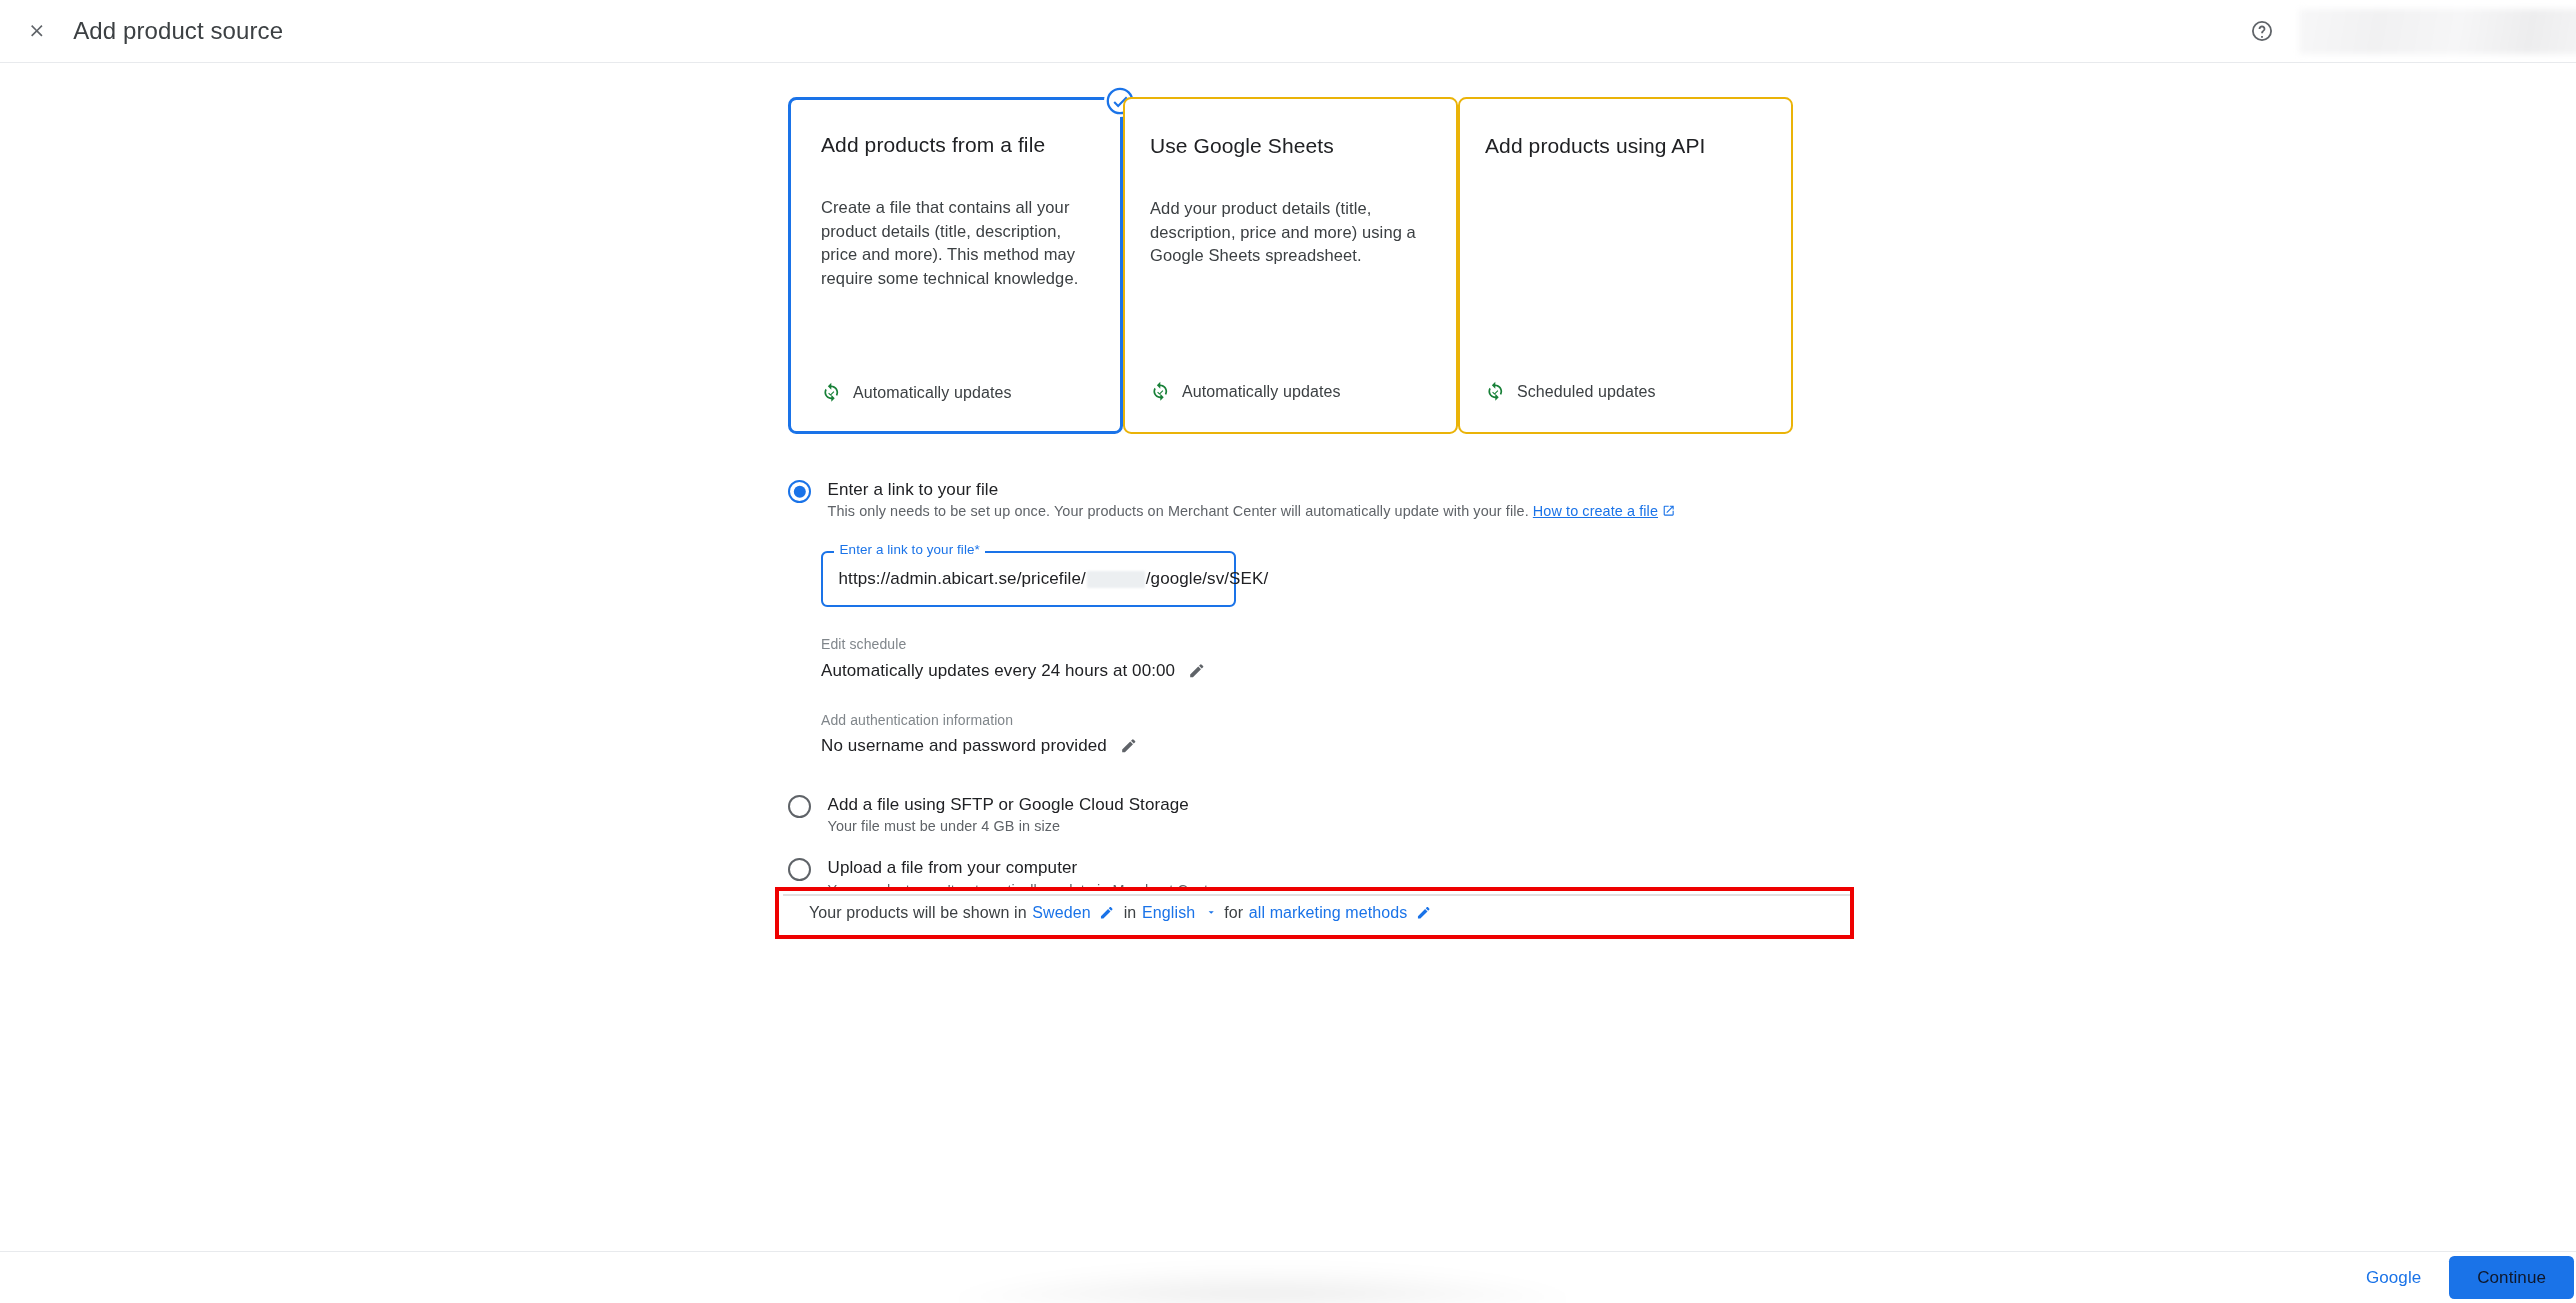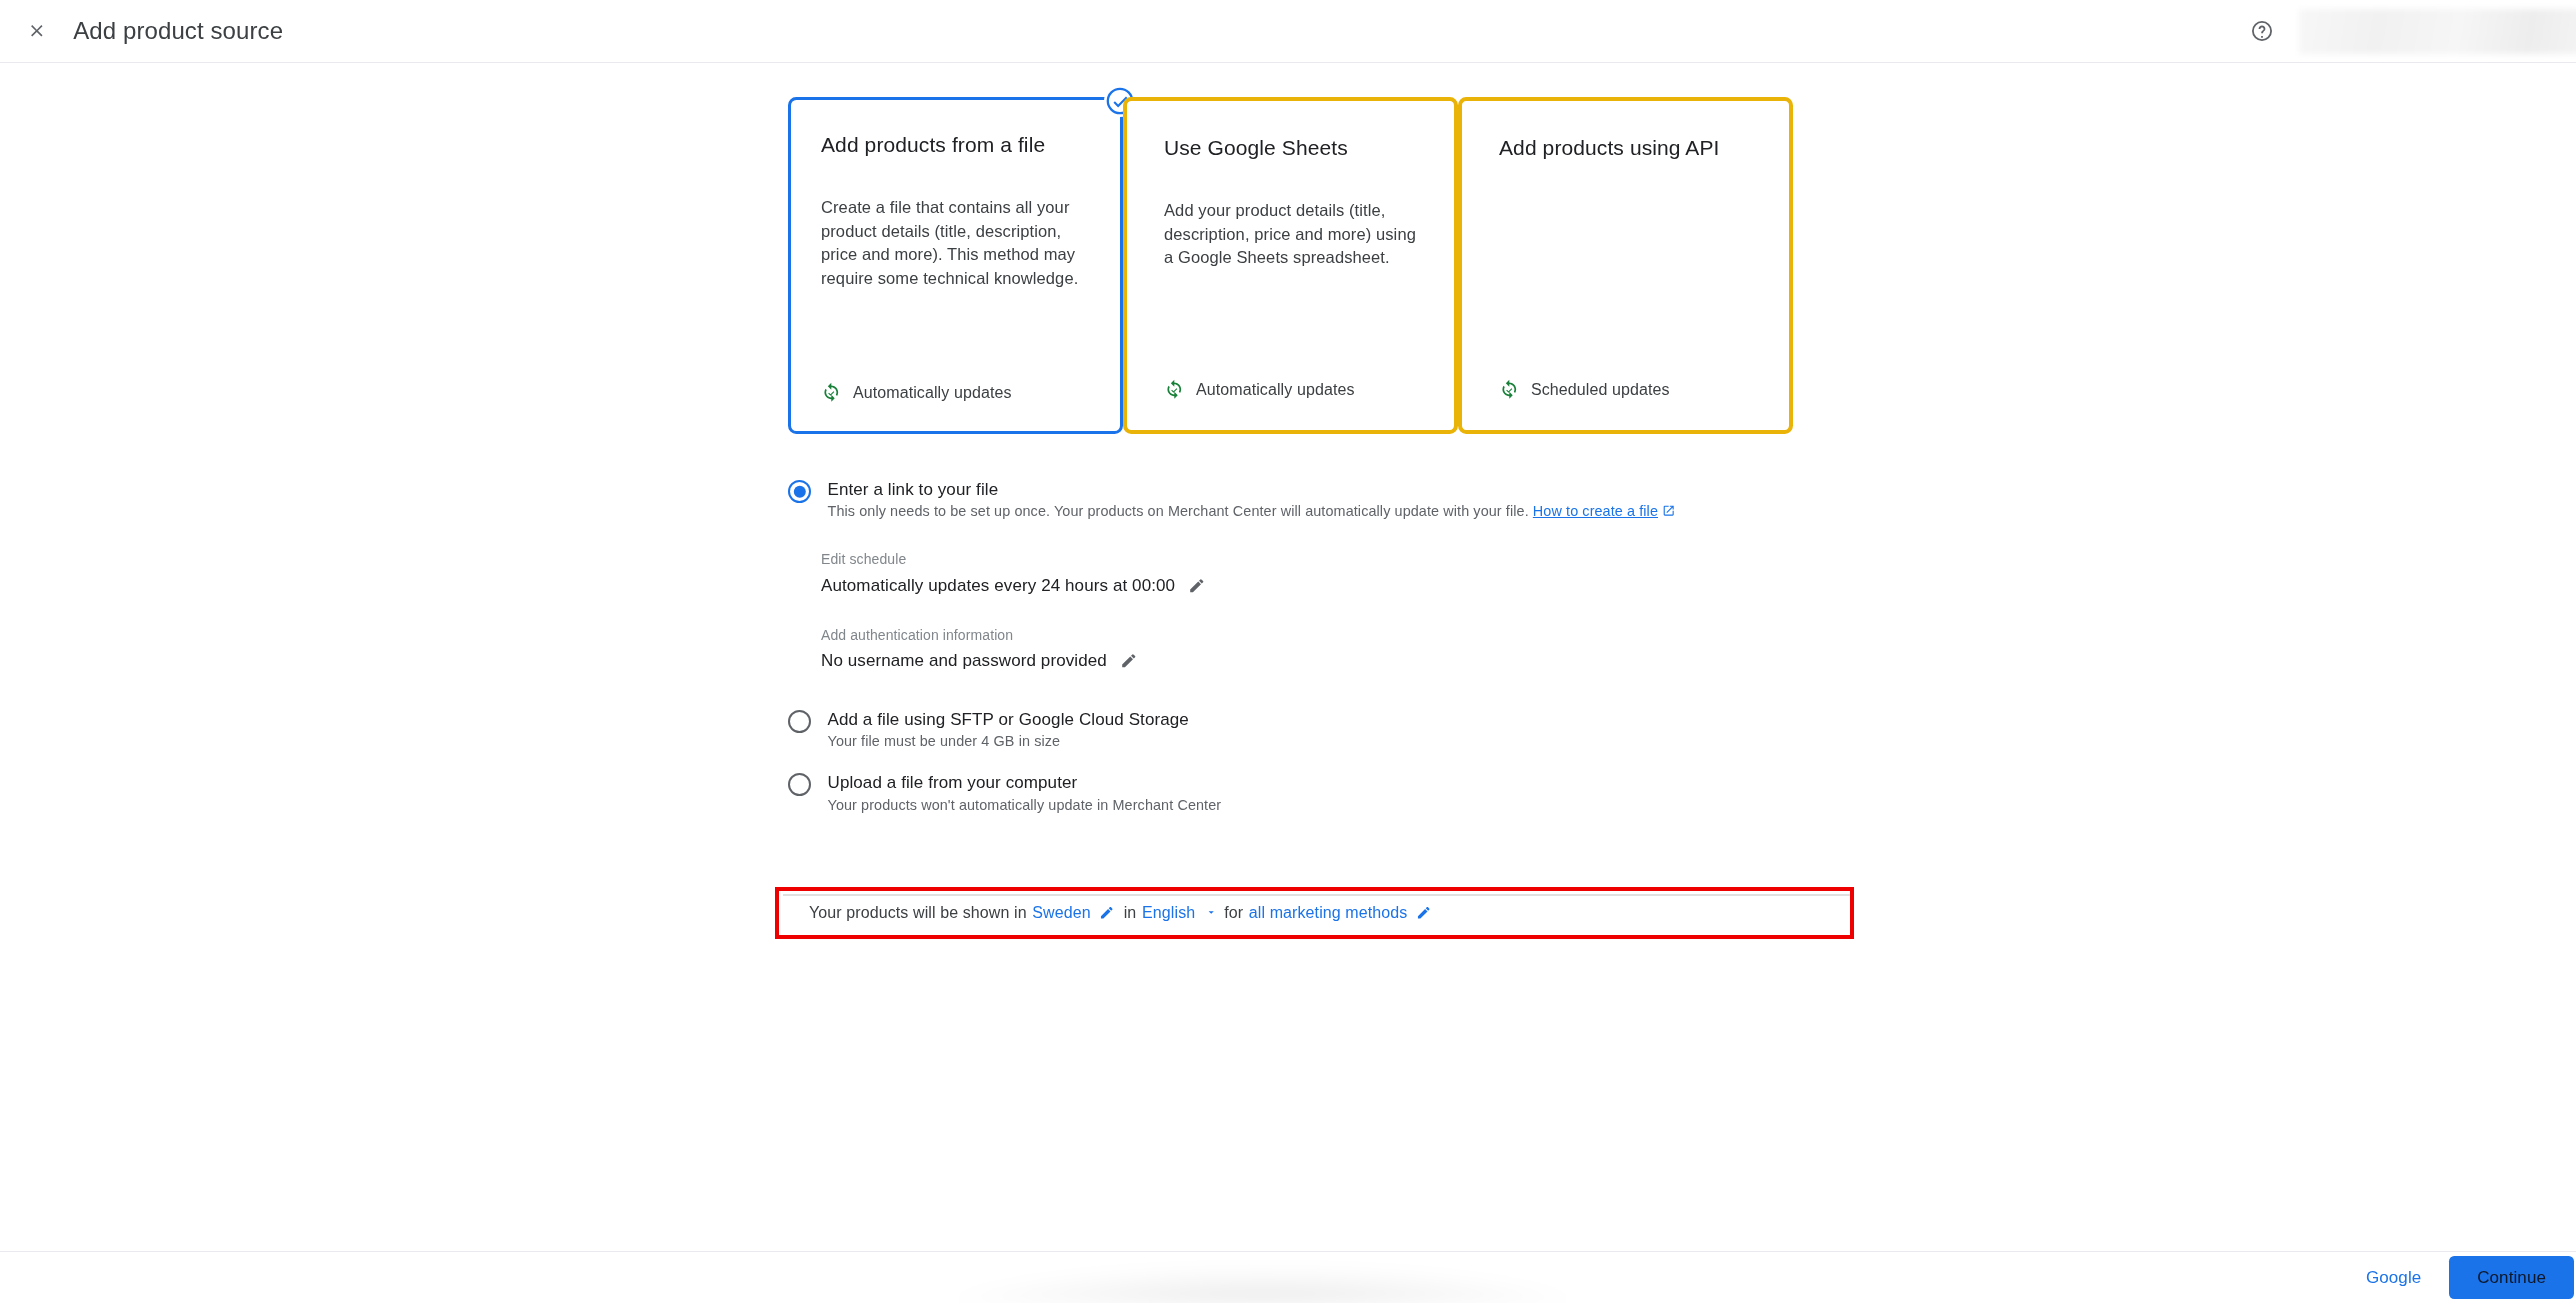--- a/index.html
+++ b/index.html
@@ -44,23 +44,23 @@
     border-radius: 1.5px;
   }
 
   
   .cards {
     position:absolute; left:788px; top:97px;
     display:flex; 
   }
   .card {
     width: 335px; height: 337px;
-    border:4px solid #eab308; border-radius:8.2px;
+    border:2px solid #eab308; border-radius:8.2px;
     background:#fff; position:relative;
-    padding: 34px 32px 27px 37px;
+    padding: 34px 32px 27px 25px;
     display:flex; flex-direction:column;
     cursor:pointer;
   }
   .card.selected { border:3.1px solid #1a73e8; padding: 32px 30px 25px 30px; }
   .card-title {
     font-size: 21px; color:#202124; font-weight:400; line-height:1.25;
     letter-spacing:0.1px;
   }
   .card-desc {
     margin-top: 38px;
@@ -280,20 +280,29 @@
         <div class="radio-label">Enter a link to your file</div>
         <div class="radio-help">
           <span>This only needs to be set up once. Your products on Merchant Center will automatically update with your file.</span>
           <span class="inline-link">How to create a file</span><span class="ext-icon"><svg viewBox="0 0 24 24">
                 <path d="M19 19H5V5h7V3H5a2 2 0 0 0-2 2v14a2 2 0 0 0 2 2h14c1.1 0 2-.9 2-2v-7h-2v7zM14 3v2h3.59l-9.83 9.83 1.41 1.41L19 6.41V10h2V3h-7z" fill="#1a73e8"></path>
               </svg></span>
         </div>
       </div>
     </div>
 
+    <div class="field-wrap">
+      <div class="field-box"></div>
+      <div class="field-legend">Enter a link to your file*</div>
+      <div class="field-value">
+          <span>https://admin.abicart.se/pricefile/</span>
+          <span class="redact-inline"></span>
+          <span>/google/sv/SEK/</span>
+        </div>
+    </div>
 
     <div class="meta">
       <div class="meta-label">Edit schedule</div>
       <div class="meta-value-row">
         <div class="meta-value">Automatically updates every 24 hours at 00:00</div>
         <div class="pencil">
           <svg viewBox="0 0 24 24">
               <path d="M3 17.25V21h3.75L17.81 9.94l-3.75-3.75L3 17.25zM20.71 7.04a1 1 0 0 0 0-1.41l-2.34-2.34a1 1 0 0 0-1.41 0l-1.83 1.83 3.75 3.75 1.83-1.83z" fill="#5f6368"></path>
             </svg>
         </div>

